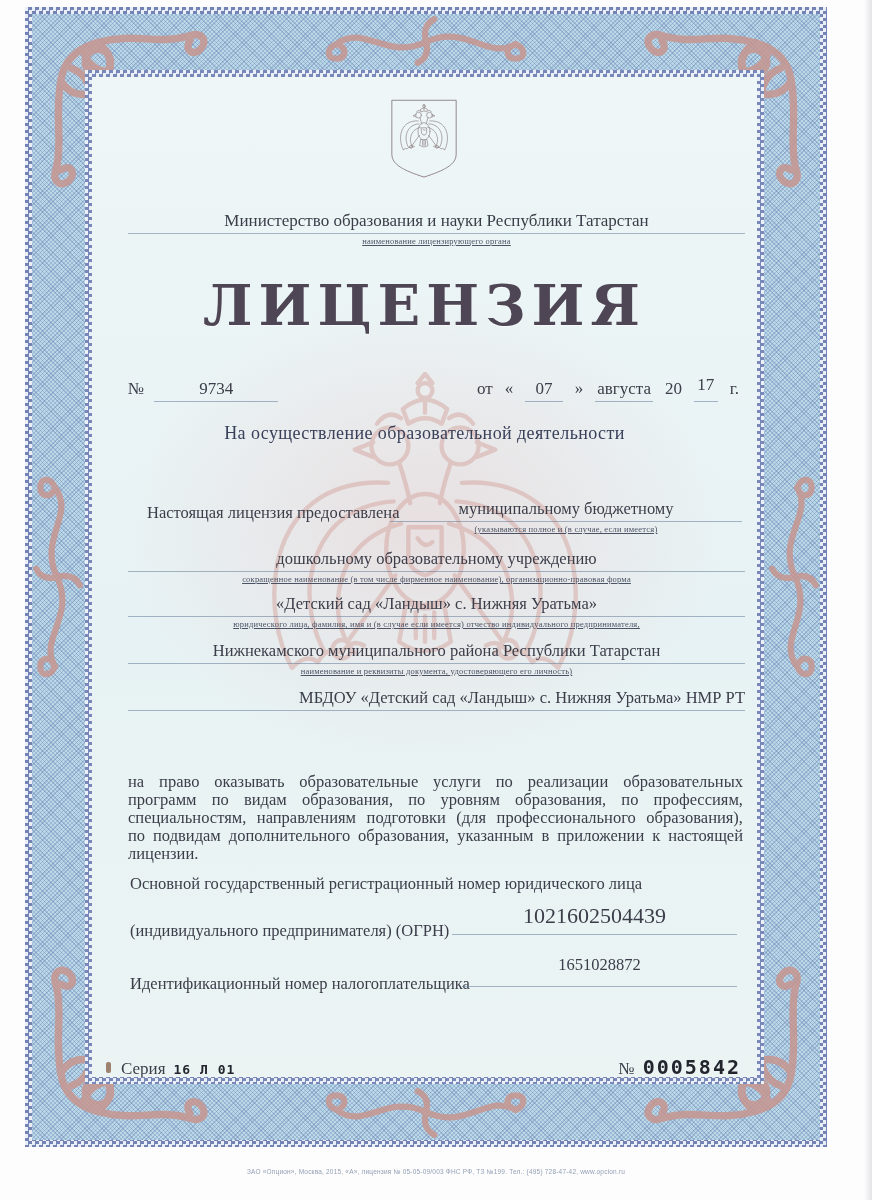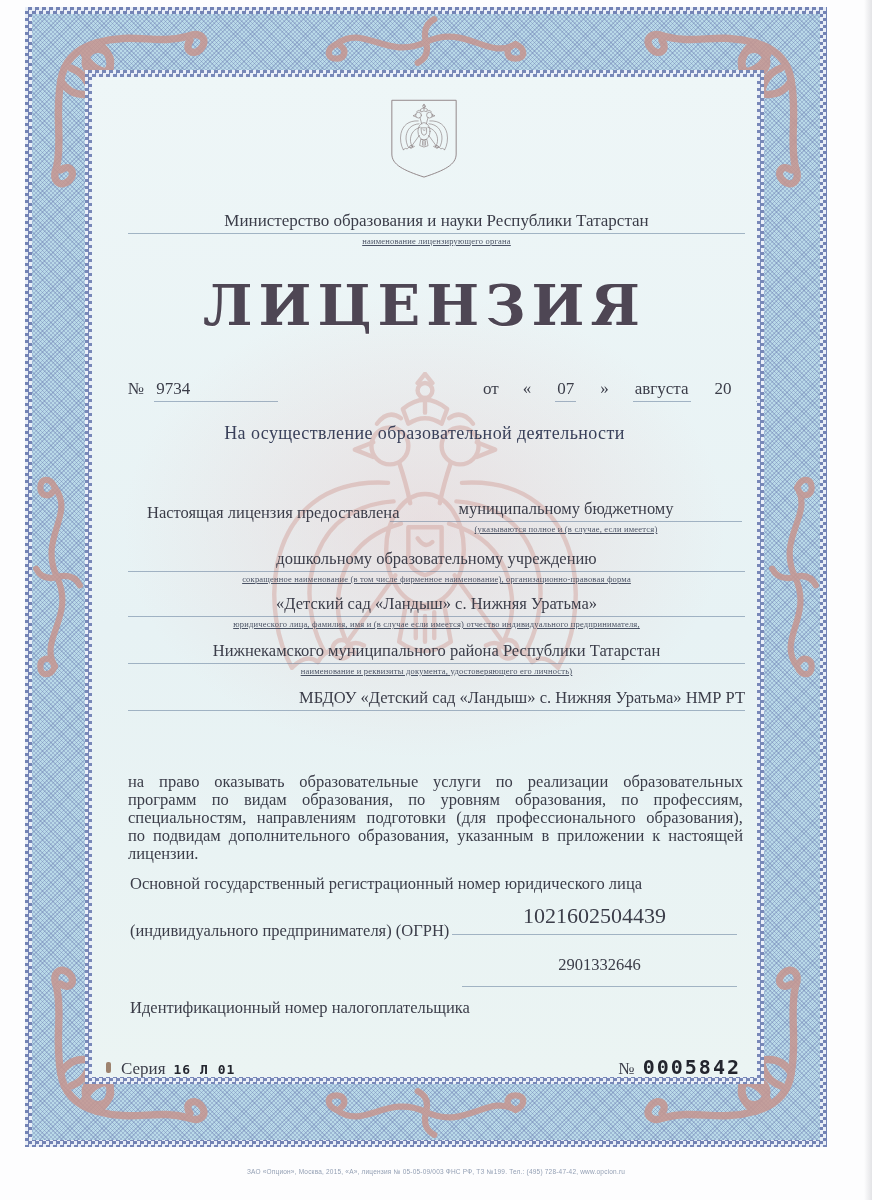--- a/index.html
+++ b/index.html
@@ -51,25 +51,25 @@
   .field .caption{font-size:8.5px;line-height:11px;color:#4a5264;margin-top:2px;letter-spacing:.2px;text-decoration:underline;}
   .authority{left:36px;right:12px;top:134px;}
   .authority .value{font-size:17px;}
 
   .title{position:absolute;left:0;right:0;top:198px;margin:0;text-align:center;
     font-family:"DejaVu Serif",serif;font-weight:700;font-size:56px;line-height:60px;
     letter-spacing:6px;color:#4e4654;text-shadow:0 1px 0 rgba(255,255,255,.55);}
 
   .numrow{position:absolute;left:36px;right:12px;top:302px;display:flex;align-items:baseline;
     font-size:17px;}
-  .blank{display:inline-block;text-align:left;border-bottom:1px solid rgba(100,125,155,.55);
+  .blank{display:inline-block;text-align:center;border-bottom:1px solid rgba(100,125,155,.55);
     padding:0 2px 2px 2px;}
   .blank.num{width:120px;margin-left:10px;}
   .dgroup{margin-left:auto;width:274px;display:flex;align-items:baseline;}
-  .dgroup>span{margin:0 12px;}
+  .dgroup>span{margin:0 6px;}
   .blank.day{width:44px;}
   .blank.month{flex:1;}
   .blank.yr{width:26px;}
   .raised{position:relative;top:-4px;font-family:Liberation Serif, serif;}
 
   .activity{position:absolute;left:0;right:0;top:346px;text-align:center;
     font-size:18px;letter-spacing:.4px;color:#39405a;}
 
   .grant-label{position:absolute;left:38px;top:426px;font-size:16.5px;margin-left:17px;}
   .f0{left:298px;right:15px;top:422px;}
@@ -77,21 +77,21 @@
   .f2{left:36px;right:12px;top:517px;}
   .f3{left:36px;right:12px;top:564px;}
   .f4{left:36px;right:12px;top:611px;text-align:right;}
 
   .rights{position:absolute;left:36px;right:14px;top:696px;font-size:16.5px;line-height:18px;
     text-align:justify;word-spacing:2.5px;}
   .ogrn-heading{position:absolute;left:38px;top:797px;font-size:16.5px;}
   .ogrn-label{position:absolute;left:38px;top:844px;font-size:16.5px;}
   .ogrn-value{position:absolute;left:360px;right:20px;top:826px;height:32px;box-sizing:border-box;
     text-align:center;font-size:22px;border-bottom:1px solid rgba(100,125,155,.55);}
-  .inn-label{position:absolute;left:38px;top:897px;font-size:16.5px;margin-top:24px;}
+  .inn-label{position:absolute;left:38px;top:897px;font-size:16.5px;}
   .inn-value{position:absolute;left:370px;right:20px;top:878px;height:32px;box-sizing:border-box;
     text-align:center;font-size:16.5px;border-bottom:1px solid rgba(100,125,155,.55);}
 
   .series-row{position:absolute;left:14px;right:16px;top:978px;display:flex;align-items:baseline;}
   .edge-mark{width:5px;height:11px;background:#8f6f57;border-radius:2px;margin-right:10px;
     align-self:center;opacity:.85;}
   .series-label{font-size:17px;}
   .series-value{margin-left:8px;font-family:"DejaVu Sans Mono",monospace;font-weight:700;
     font-size:13px;letter-spacing:1px;color:#23252e;}
   .form-no{margin-left:auto;display:flex;align-items:baseline;}
@@ -261,21 +261,21 @@
             <div class="value">МБДОУ «Детский сад «Ландыш» с. Нижняя Уратьма» НМР РТ</div>
           </div>
 
           <div class="rights">на право оказывать образовательные услуги по реализации образовательных программ по видам образования, по уровням образования, по профессиям, специальностям, направлениям подготовки (для профессионального образования), по подвидам дополнительного образования, указанным в приложении к настоящей лицензии.</div>
 
           <div class="ogrn-heading">Основной государственный регистрационный номер юридического лица</div>
           <div class="ogrn-label">(индивидуального предпринимателя) (ОГРН)</div>
           <div class="ogrn-value">1021602504439</div>
 
           <div class="inn-label">Идентификационный номер налогоплательщика</div>
-          <div class="inn-value">2901332646</div>
+          <div class="inn-value">1651028872</div>
 
           <div class="series-row">
             <span class="edge-mark"></span>
             <span class="series-label">Серия</span>
             <span class="series-value">16 Л 01</span>
             <span class="form-no">
               <span class="form-no-sign">№</span>
               <span class="form-no-digits">0005842</span>
             </span>
           </div>

